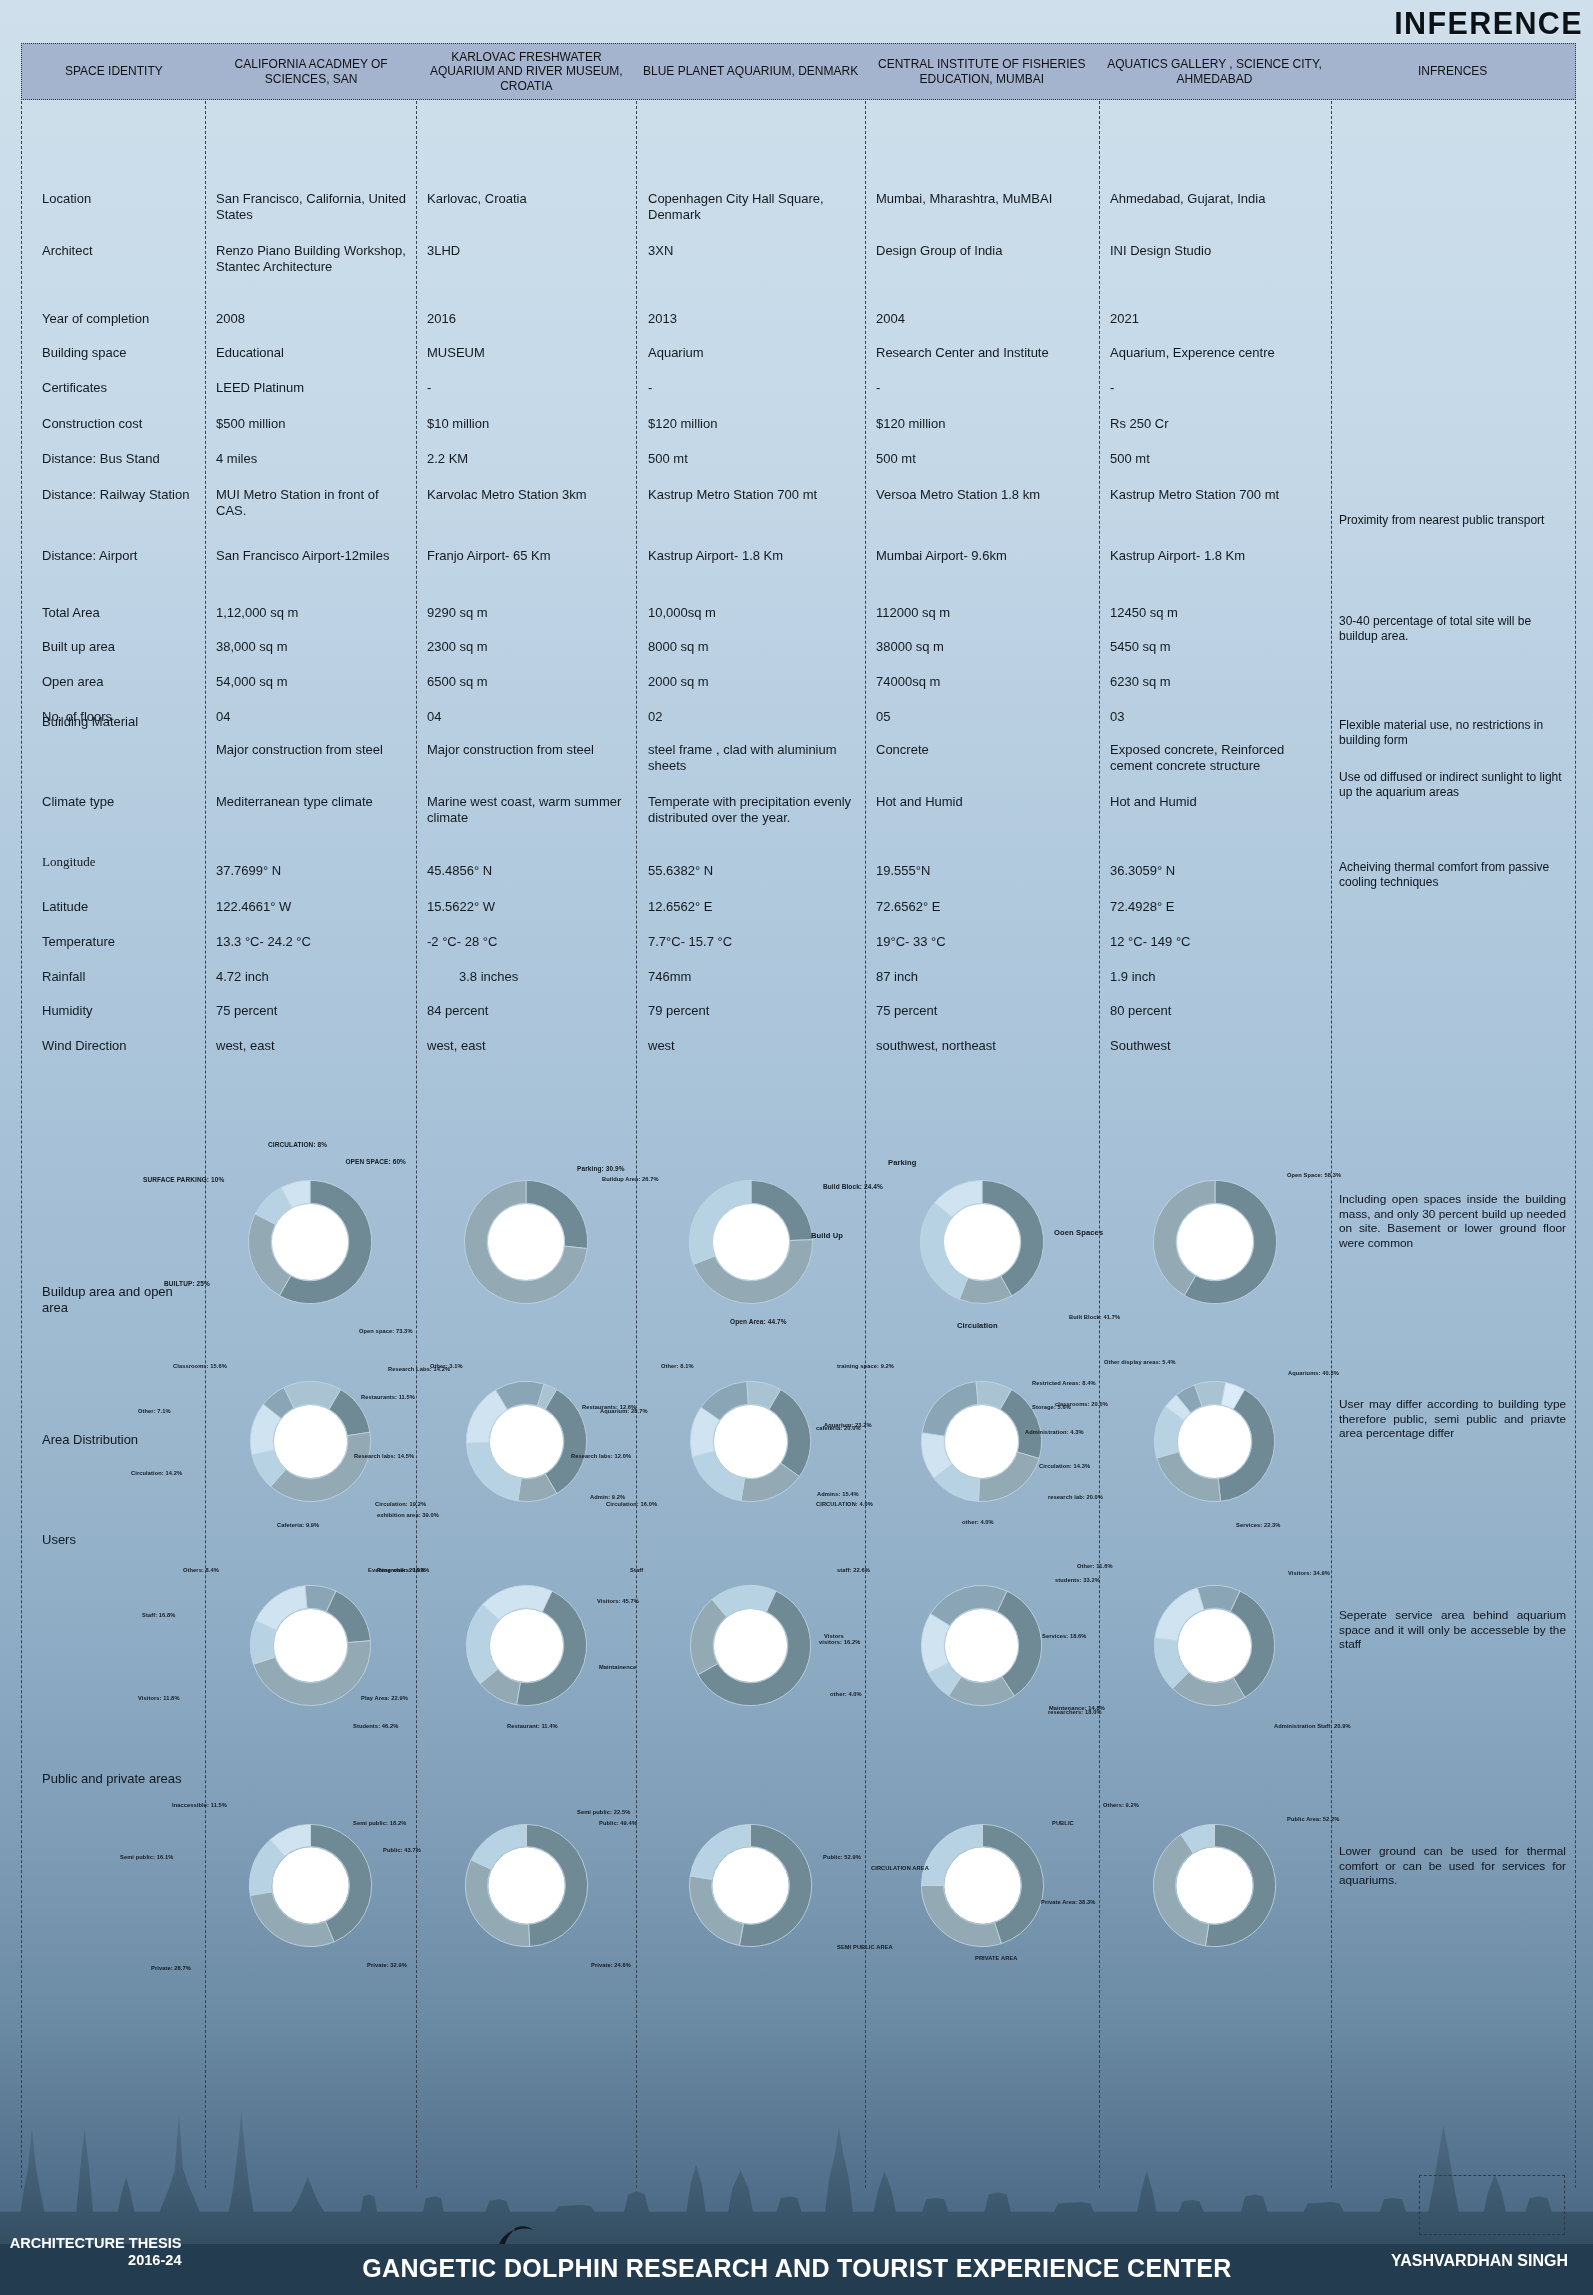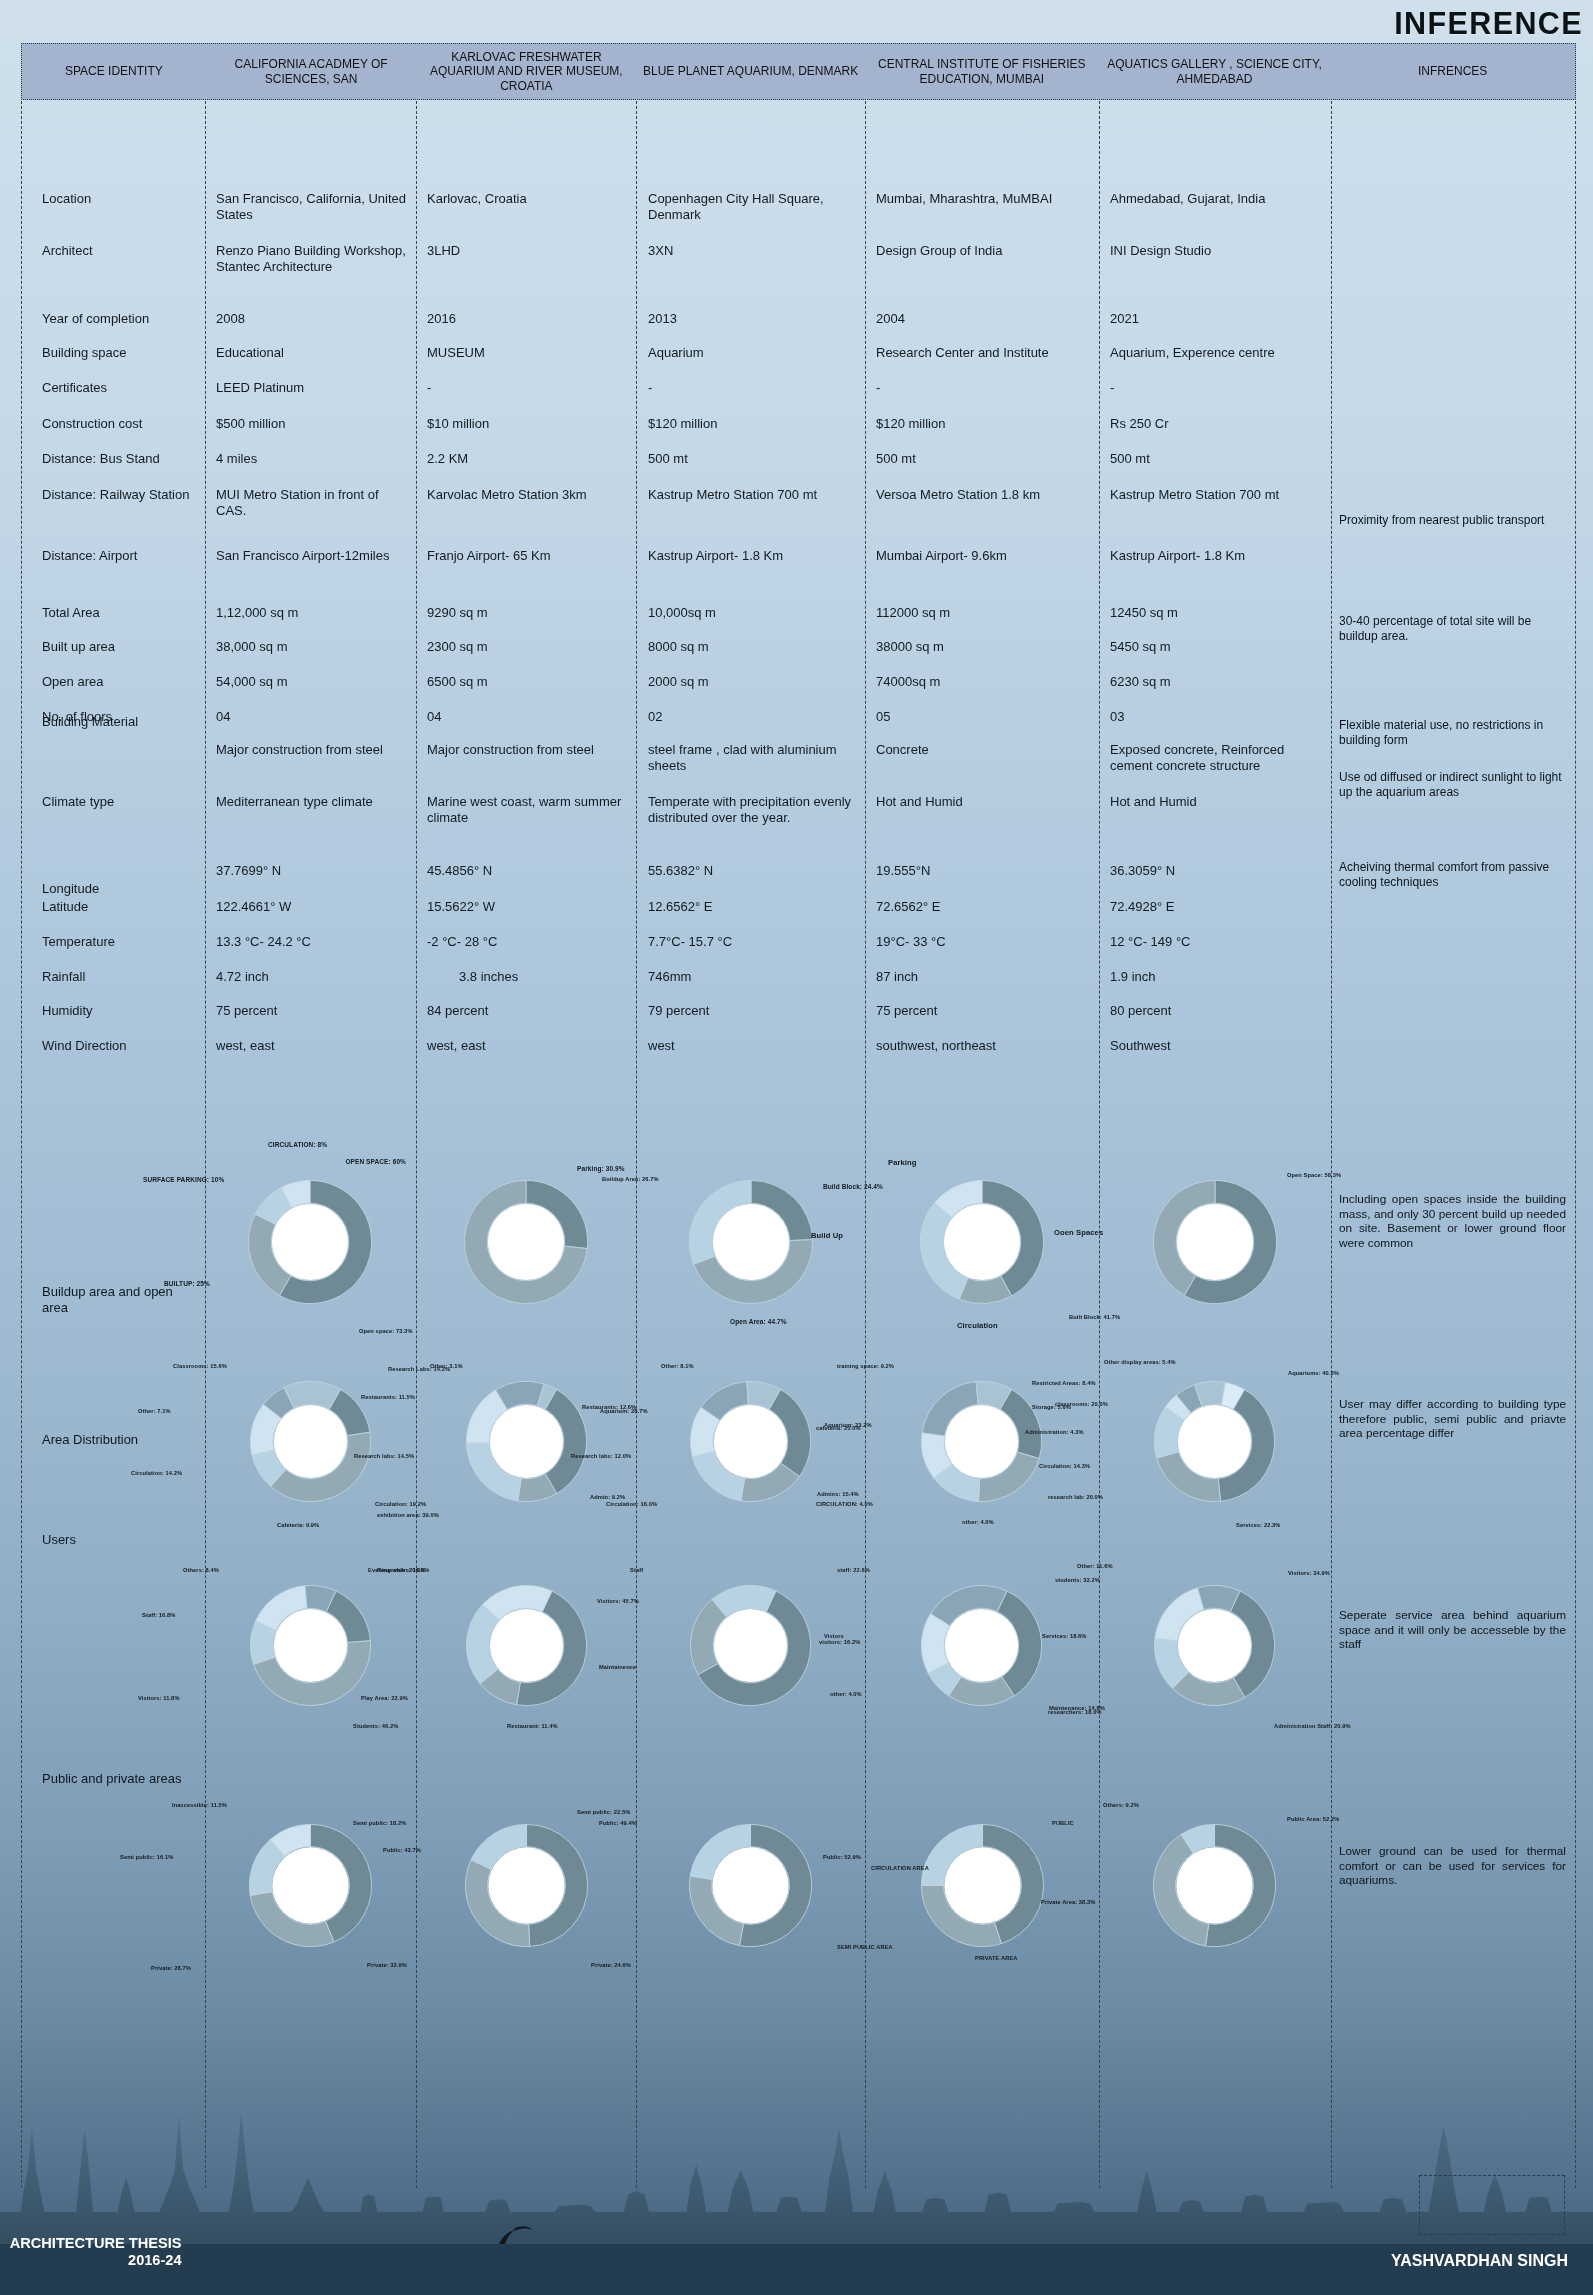--- a/index.html
+++ b/index.html
@@ -219,21 +219,21 @@
       <div class="txt" style="top: 742px; left: 427px; width: 201px;">Major construction from steel</div>
       <div class="txt" style="top: 742px; left: 648px; width: 209px;">steel frame , clad with aluminium sheets</div>
       <div class="txt" style="top: 742px; left: 876px; width: 214px;">Concrete</div>
       <div class="txt" style="top: 742px; left: 1110px; width: 212px;">Exposed concrete, Reinforced cement concrete structure</div>
       <div class="txt" style="top: 794px; left: 42px; width: 153px;">Climate type</div>
       <div class="txt" style="top: 794px; left: 216px; width: 192px;">Mediterranean type climate</div>
       <div class="txt" style="top: 794px; left: 427px; width: 201px;">Marine west coast, warm summer climate</div>
       <div class="txt" style="top: 794px; left: 648px; width: 209px;">Temperate with precipitation evenly distributed over the year.</div>
       <div class="txt" style="top: 794px; left: 876px; width: 214px;">Hot and Humid</div>
       <div class="txt" style="top: 794px; left: 1110px; width: 212px;">Hot and Humid</div>
-      <div class="txt" style="top: 881px; left: 42px; width: 153px;">Longitude</div>
+      <div class="txt" style="top: 854px; left: 42px; width: 153px; font-family: Liberation Serif, serif;">Longitude</div>
       <div class="txt" style="top: 863px; left: 216px; width: 192px;">37.7699° N</div>
       <div class="txt" style="top: 863px; left: 427px; width: 201px;">45.4856° N</div>
       <div class="txt" style="top: 863px; left: 648px; width: 209px;">55.6382° N</div>
       <div class="txt" style="top: 863px; left: 876px; width: 214px;">19.555°N</div>
       <div class="txt" style="top: 863px; left: 1110px; width: 212px;">36.3059° N</div>
       <div class="txt" style="top: 899px; left: 42px; width: 153px;">Latitude</div>
       <div class="txt" style="top: 899px; left: 216px; width: 192px;">122.4661° W</div>
       <div class="txt" style="top: 899px; left: 427px; width: 201px;">15.5622° W</div>
       <div class="txt" style="top: 899px; left: 648px; width: 209px;">12.6562° E</div>
       <div class="txt" style="top: 899px; left: 876px; width: 214px;">72.6562° E</div>
@@ -579,16 +579,17 @@
       <path fill="#11181d" d="M718,250 C714,228 725,212 742,206 C727,219 724,236 729,250 Z M742,204 C751,199 762,200 768,206 C758,203 748,204 742,208 Z"></path>
     </svg>
   </div>
 
   <div class="dashbox"></div>
   <div class="footer-bar"></div>
   <div class="footer-left">
     <span>ARCHITECTURE THESIS</span>
     <span class="yr">2016-24</span>
   </div>
+  <div class="footer-center">GANGETIC DOLPHIN RESEARCH AND TOURIST EXPERIENCE CENTER</div>
   <div class="footer-right">YASHVARDHAN SINGH</div>
 
 </div>
 
 
 </body></html>

